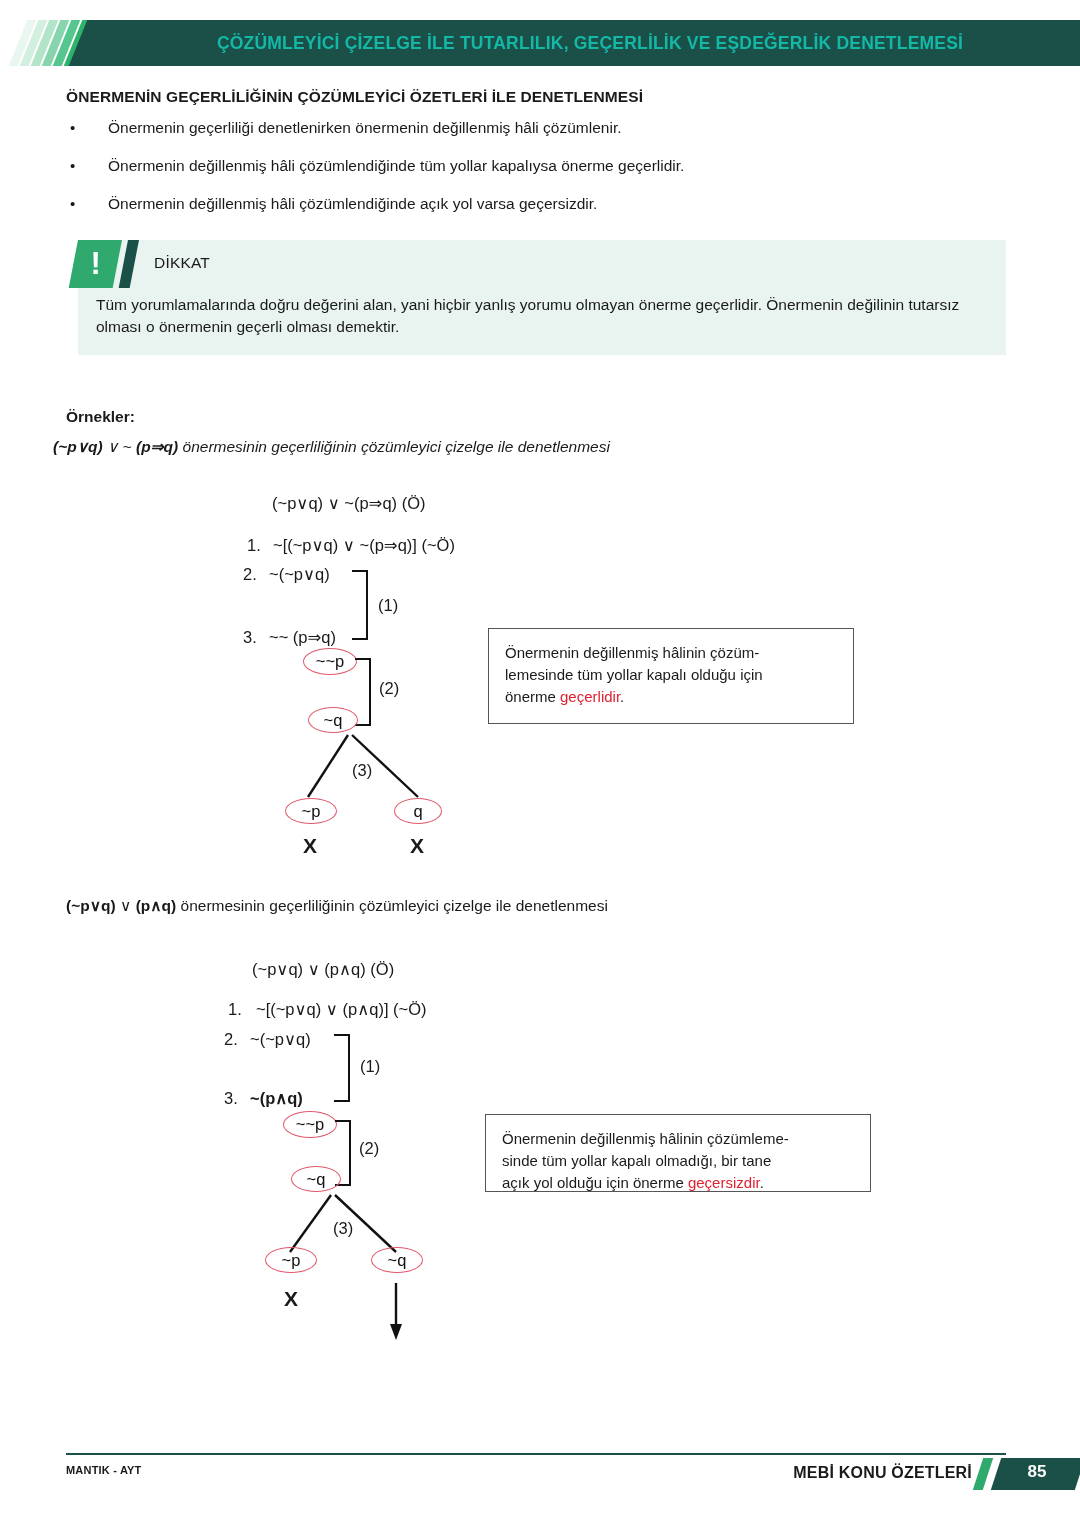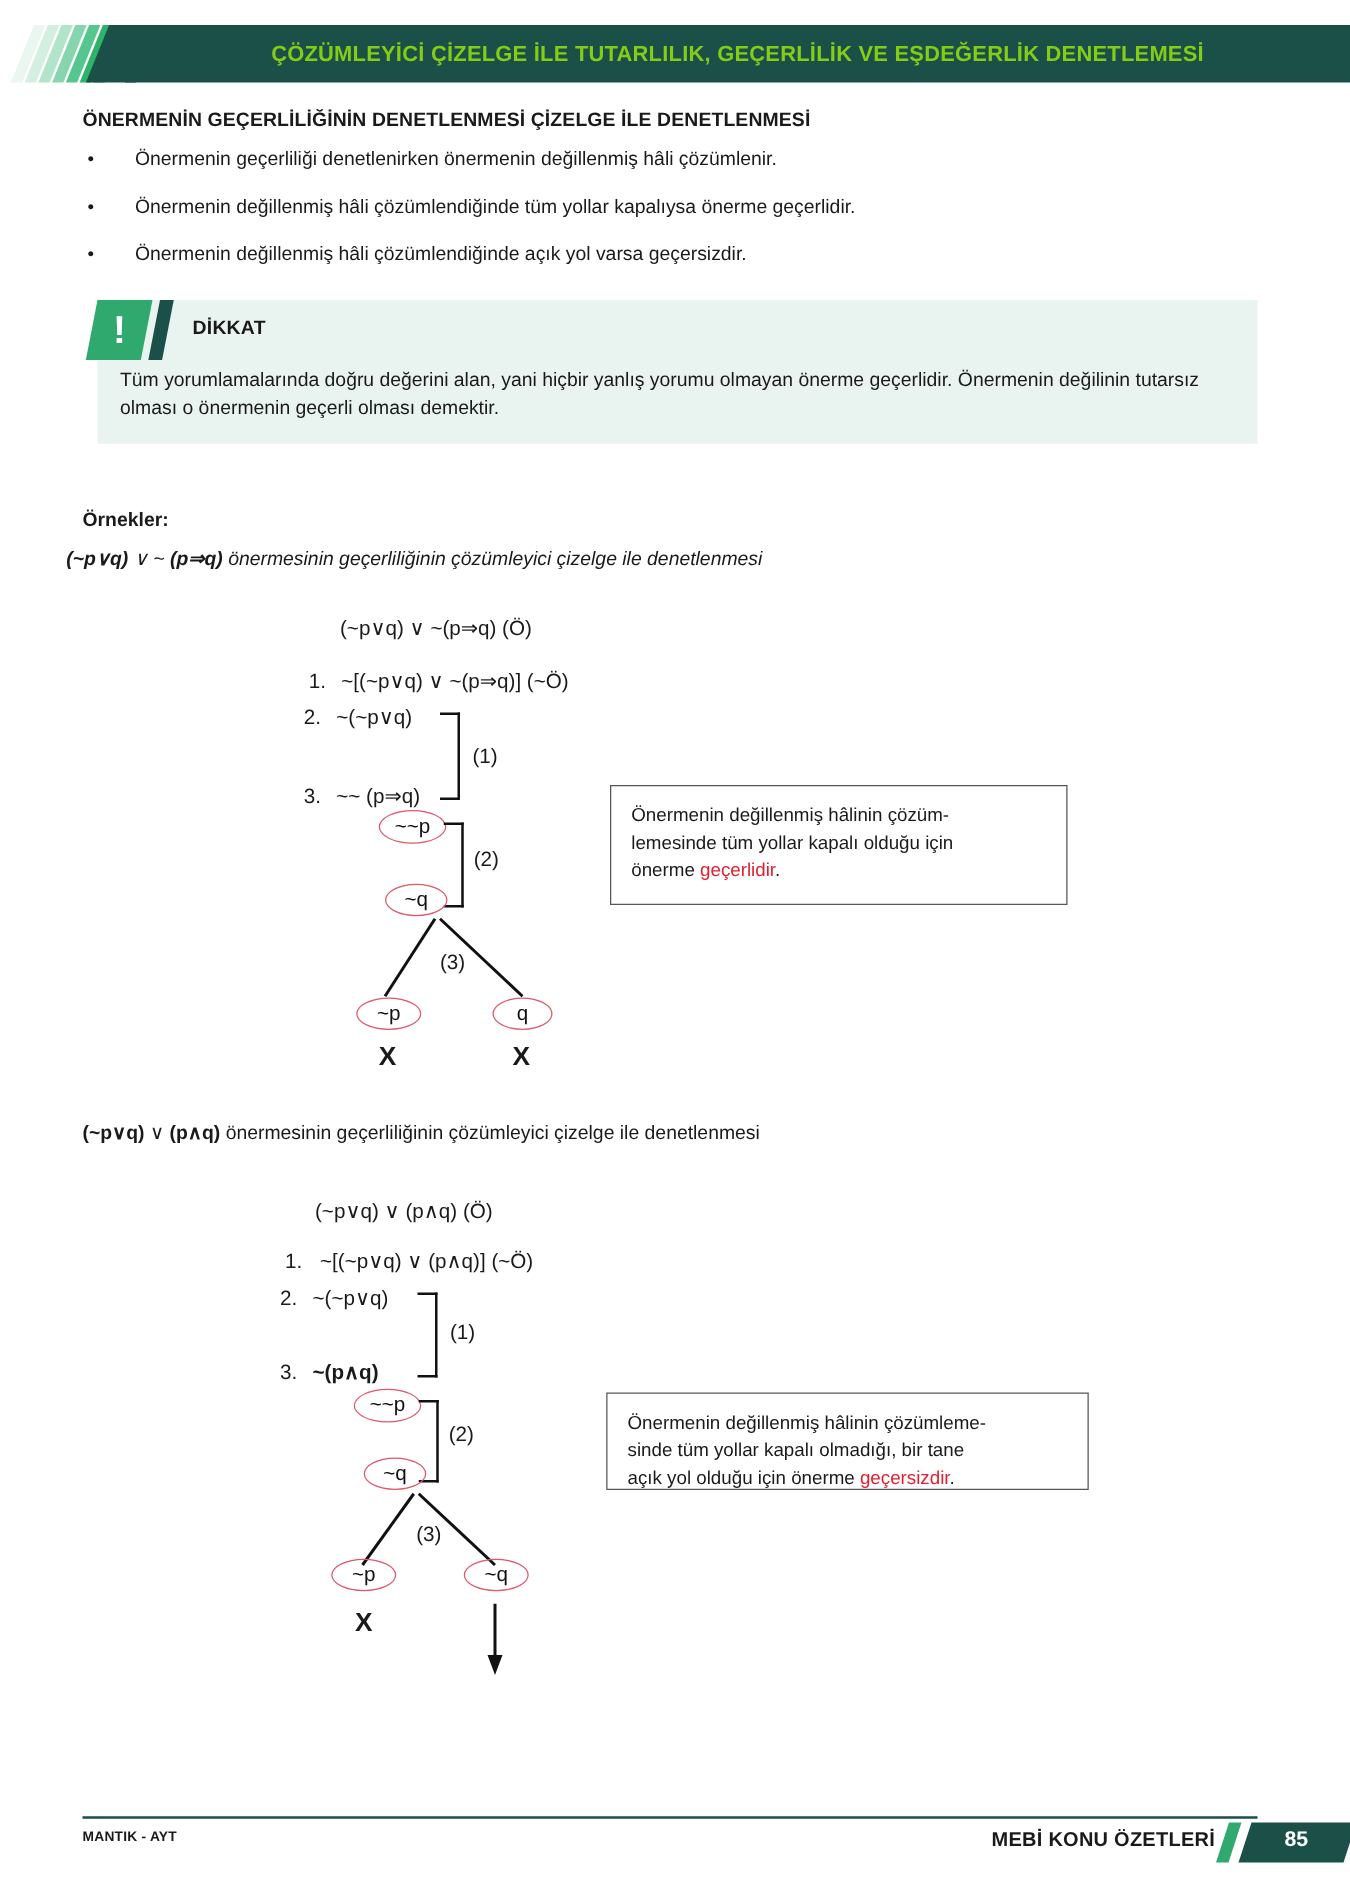--- a/index.html
+++ b/index.html
@@ -30,21 +30,21 @@
     justify-content: center;
   }
   .header-bar-skew {
     position: absolute;
     left: 78px; top: 0;
     width: 40px; height: 46px;
     background: #1a5048;
     transform: skewX(-22deg);
   }
   .header-title {
-    color: #84cc16;
+    color: #14b8a6;
     font-size: 17.5px;
     font-weight: bold;
     letter-spacing: 0.2px;
     white-space: nowrap;
     position: relative;
     z-index: 3;
   }
   .stripes {
     position: absolute;
     left: 18px; top: 0;
@@ -123,21 +123,21 @@
     left: 50px; top: 0;
     width: 11px; height: 48px;
     background: #1a5048;
     transform: skewX(-11deg);
     transform-origin: top left;
   }
   .dikkat-label {
     position: absolute;
     left: 76px; top: 14px;
     font-size: 15.5px;
-    font-weight: bold;
+    font-weight: normal;
     color: #1a1a1a;
     letter-spacing: 0.2px;
   }
   .dikkat-body {
     position: absolute;
     left: 18px; top: 54px;
     width: 896px;
     font-size: 15.5px;
     line-height: 1.42;
   }
@@ -272,21 +272,21 @@
     <div class="stripe" style="left:44px; background:#56c68f;"></div>
     <div class="stripe" style="left:55px; background:#2eb36a;"></div>
     <div class="stripe" style="left:66px; background:#22a962;"></div>
   </div>
   <div class="header-bar-skew"></div>
   <div class="header-bar">
     <span class="header-title">ÇÖZÜMLEYİCİ ÇİZELGE İLE TUTARLILIK, GEÇERLİLİK VE EŞDEĞERLİK DENETLEMESİ</span>
   </div>
 </div>
 
-<div class="section-title">ÖNERMENİN GEÇERLİLİĞİNİN DENETLENMESİ ÇİZELGE İLE DENETLENMESİ</div>
+<div class="section-title">ÖNERMENİN GEÇERLİLİĞİNİN ÇÖZÜMLEYİCİ ÖZETLERİ İLE DENETLENMESİ</div>
 
 <div class="bullet-list">
   <div class="bullet-row">
     <span class="bullet-dot">•</span>
     <span class="bullet-text">Önermenin geçerliliği denetlenirken önermenin değillenmiş hâli çözümlenir.</span>
   </div>
   <div class="bullet-row">
     <span class="bullet-dot">•</span>
     <span class="bullet-text">Önermenin değillenmiş hâli çözümlendiğinde tüm yollar kapalıysa önerme geçerlidir.</span>
   </div>

